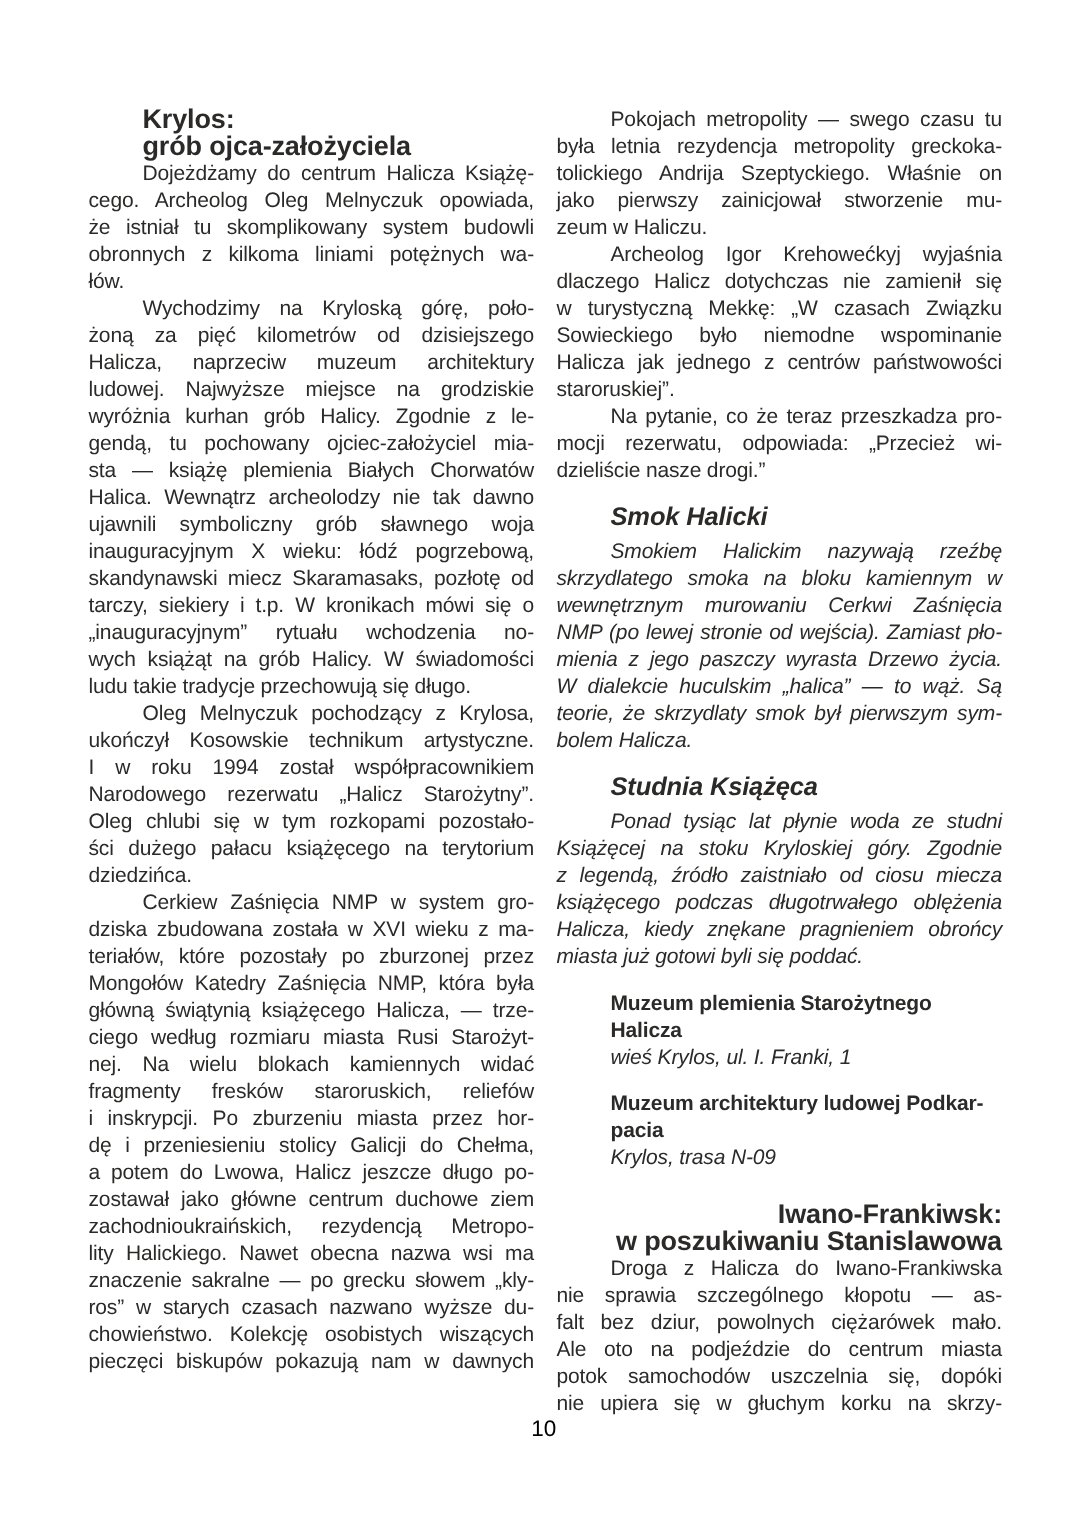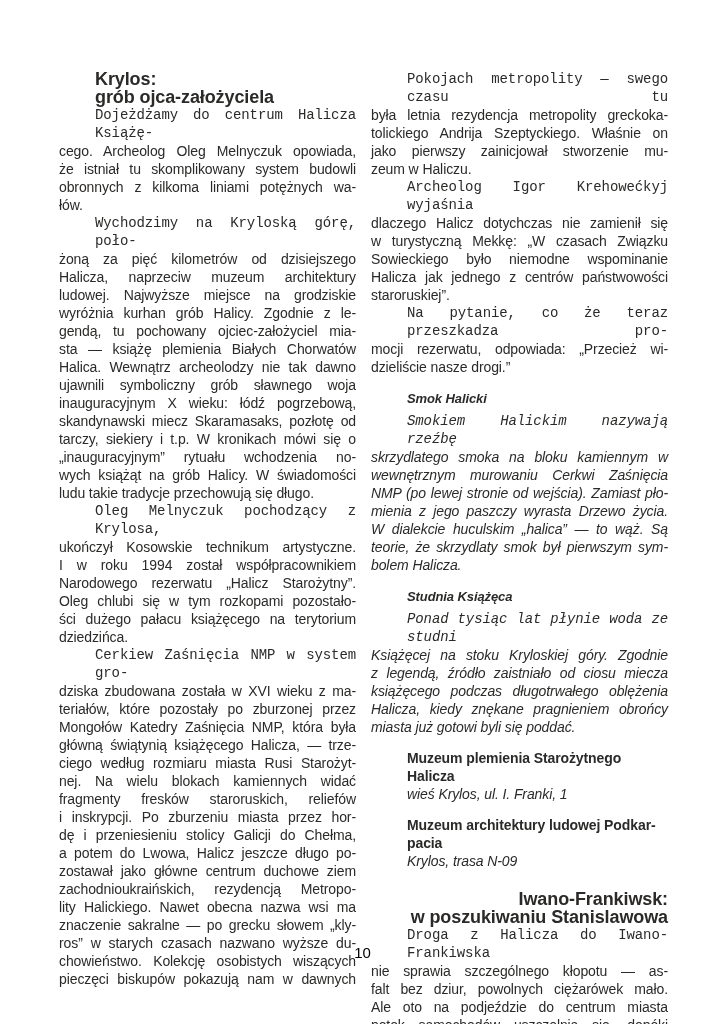--- a/index.html
+++ b/index.html
@@ -25,26 +25,26 @@
     line-height: 18px;
     letter-spacing: -0.1px;
   }
   .line { min-height: 18px; }
   
   .para .line, .ipara .line {
     text-align: justify;
     text-align-last: justify;
   }
   .para .line.last, .ipara .line.last { text-align-last: left; }
-  .para .line.first, .ipara .line.first { padding-left: 36px; font-family: Liberation Mono, monospace; }
+  .para .line.first, .ipara .line.first { padding-left: 36px; }
   .heading, .heading2 { font-weight: bold; font-size: 18px; }
   .heading .line, .heading2 .line,
   .iheading .line, .info-title .line, .info-detail .line { padding-left: 36px; }
   .heading2 { margin-top: 20px; text-align: right; }
-  .iheading { font-weight: bold; font-style: italic; margin: 14px 0 4px 0; font-size: 13px; }
+  .iheading { font-weight: bold; font-style: italic; margin: 14px 0 4px 0; font-size: 17px; }
   .ipara { font-style: italic; }
   .info-title { font-weight: bold; margin-top: 13px; }
   .info-detail { font-style: italic; }
   .page-number {
     position: absolute;
     top: 944px; left: 0;
     width: 725px;
     text-align: center;
     font-size: 15px;
     color: #000000;

